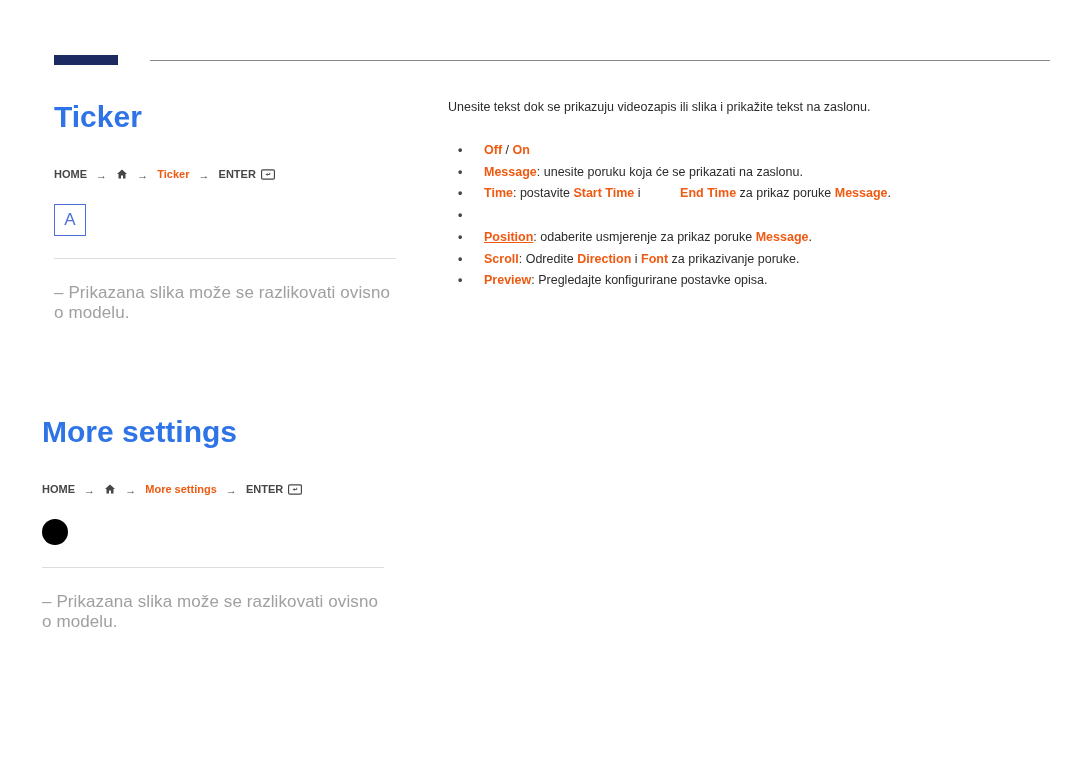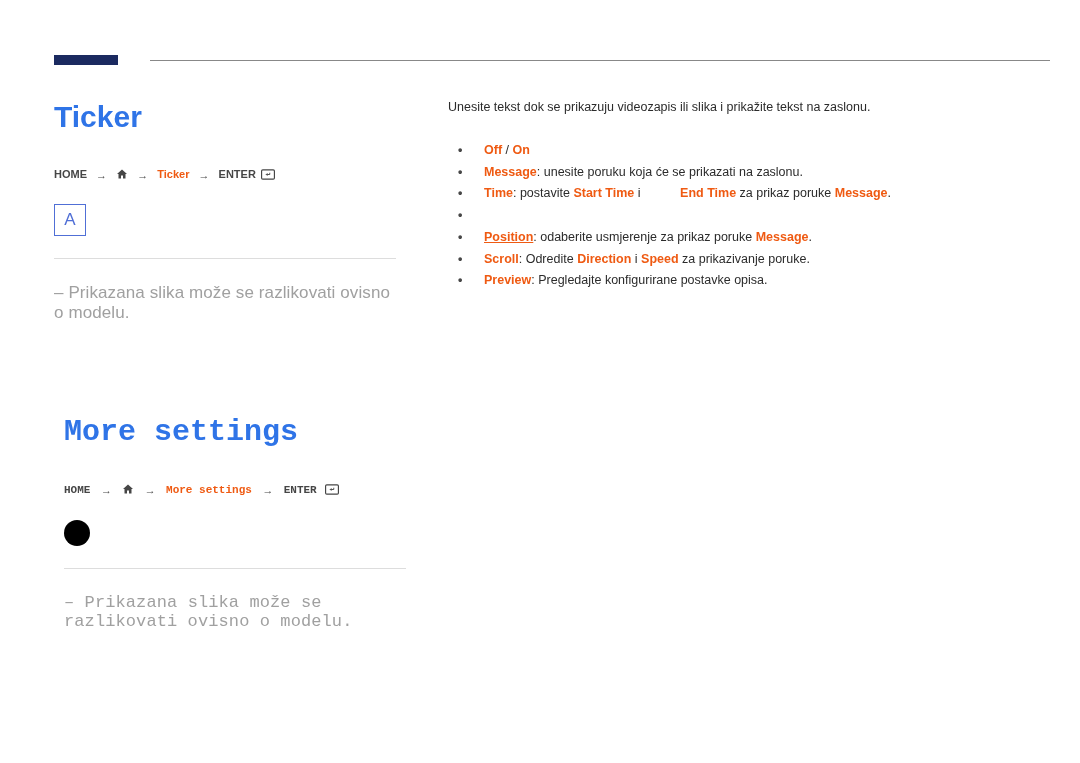--- a/index.html
+++ b/index.html
@@ -20,21 +20,21 @@
     background: #1b2a60;
   }
   .top-rule {
     position: absolute;
     left: 150px;
     right: 30px;
     top: 60px;
     border-top: 1px solid #888;
   }
   .left-col { position: absolute; left: 54px; top: 100px; width: 342px; }
-  .left-col2 { position: absolute; left: 64px; top: 415px; width: 342px; font-family: Liberation Mono, monospace; }
+  .left-col2 { position: absolute; left: 42px; top: 415px; width: 342px; }
   .h1 { font-size: 30px; color: #2f74e7; font-weight: 600; }
   .bc { margin-top: 34px; font-size: 11px; font-weight: 700; color: #464646; }
   .bc .sep { display: inline-block; margin: 0 6px; vertical-align: middle; }
   .hot { color: #ef5a12; }
   .thumb-wrap { margin-top: 22px; }
   .thumb-a {
     width: 32px; height: 32px;
     border: 1px solid #506fd6;
     text-align: center;
     line-height: 30px;
@@ -116,21 +116,21 @@
         </div>
         <div class="bullet">
           <div class="mark">•</div>
         </div>
         <div class="bullet">
           <div class="mark">•</div>
           <div><span class="hot" style="font-weight: 700; text-decoration: underline;">Position</span><span>: odaberite usmjerenje za prikaz poruke </span><span class="hot" style="font-weight: 700;">Message</span><span>.</span></div>
         </div>
         <div class="bullet">
           <div class="mark">•</div>
-          <div><span class="hot" style="font-weight: 700;">Scroll</span><span>: Odredite </span><span class="hot" style="font-weight: 700;">Direction</span><span> i </span><span class="hot" style="font-weight: 700;">Speed</span><span> za prikazivanje poruke.</span></div>
+          <div><span class="hot" style="font-weight: 700;">Scroll</span><span>: Odredite </span><span class="hot" style="font-weight: 700;">Direction</span><span> i </span><span class="hot" style="font-weight: 700;">Font</span><span> za prikazivanje poruke.</span></div>
         </div>
         <div class="bullet">
           <div class="mark">•</div>
           <div><span class="hot" style="font-weight: 700;">Preview</span><span>: Pregledajte konfigurirane postavke opisa.</span></div>
         </div>
       </div>
   </div>
 
   <div class="left-col2">
     <div class="h1">More settings</div>

